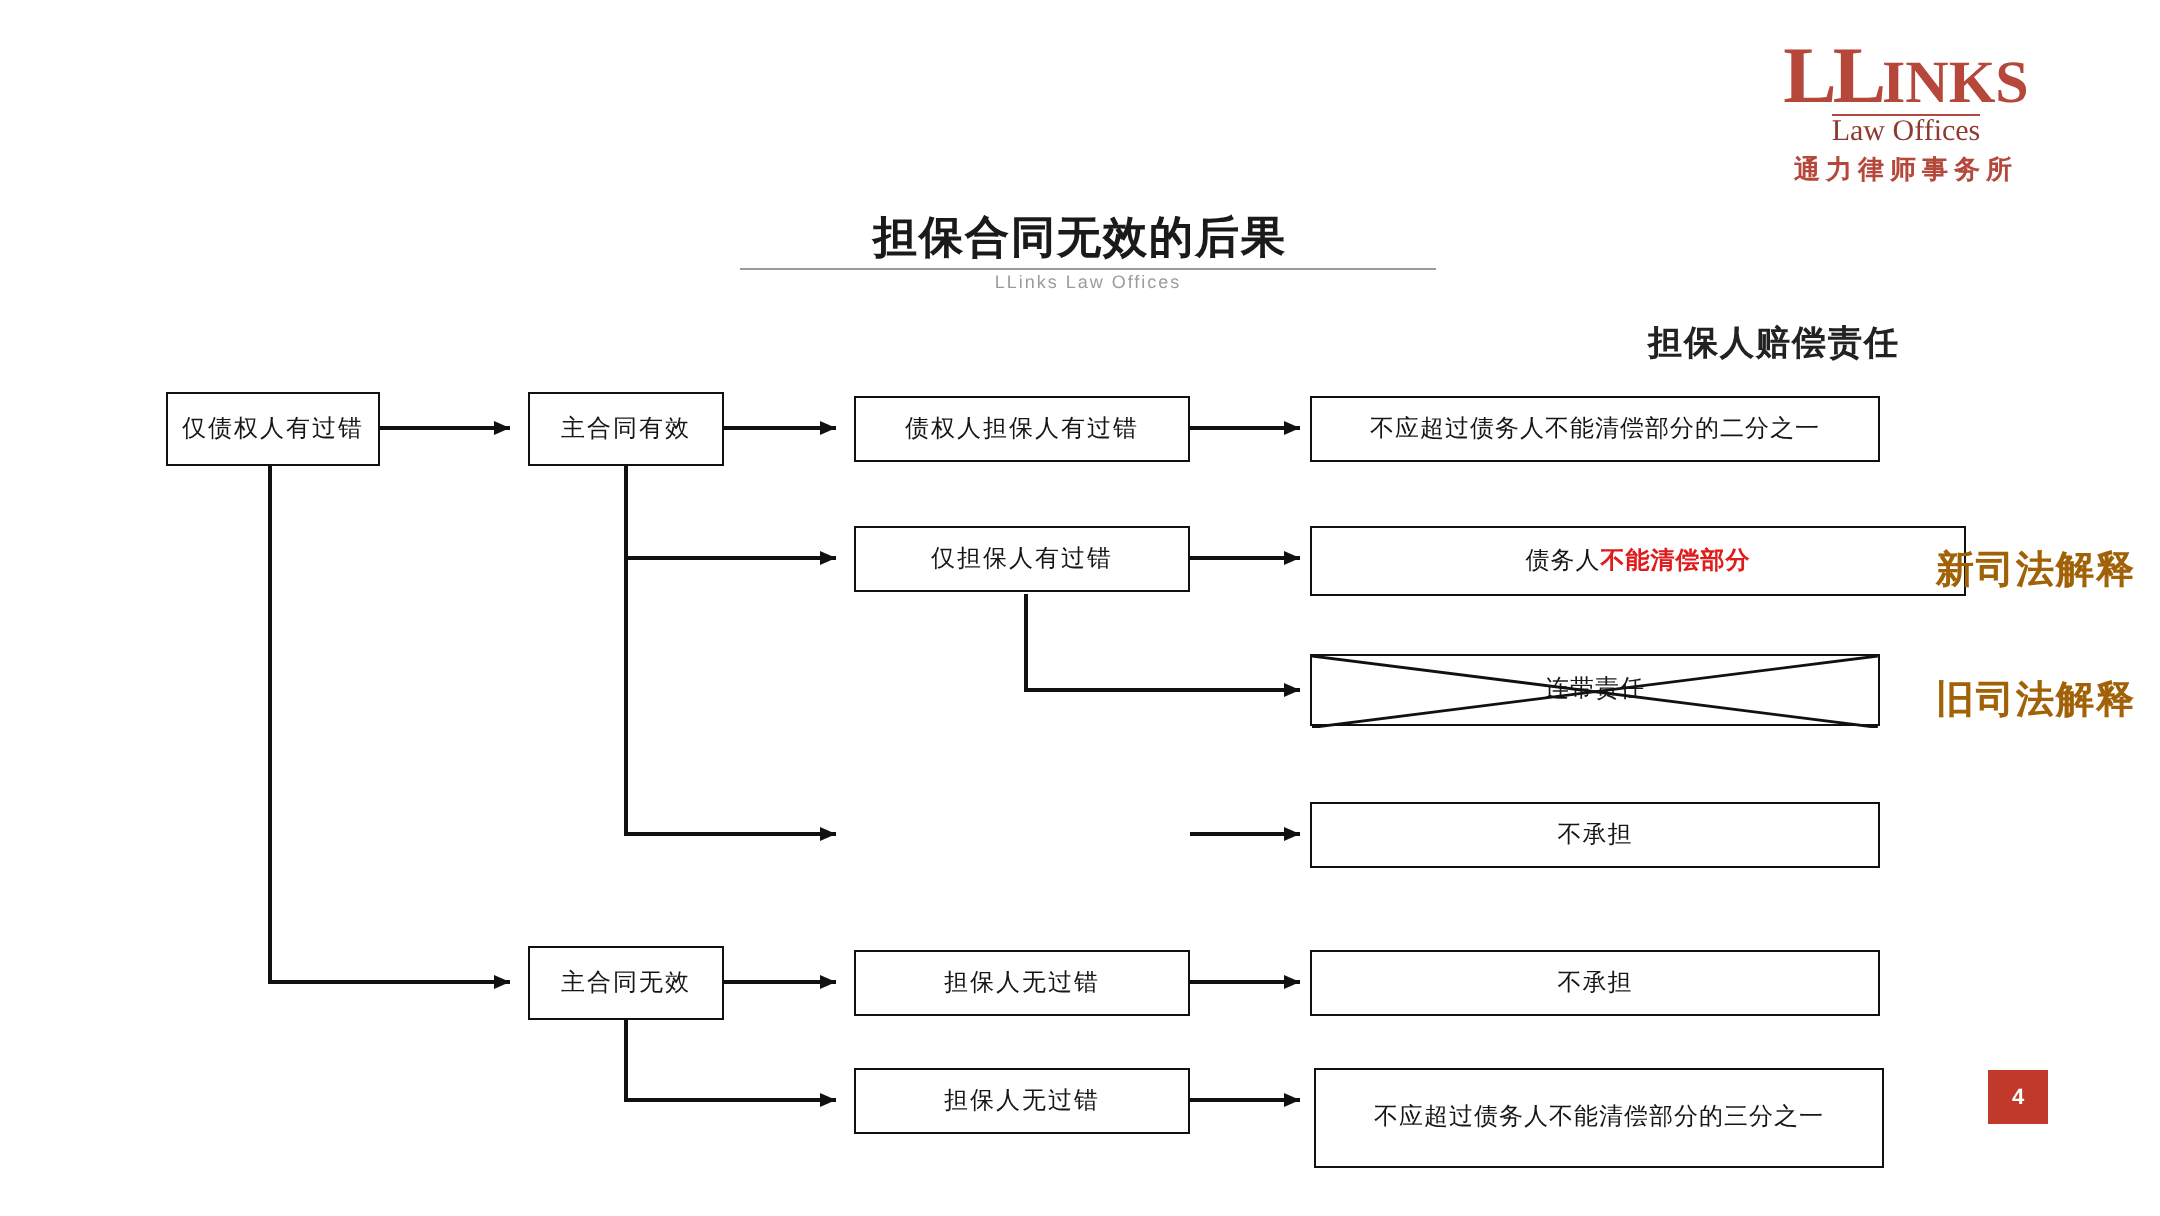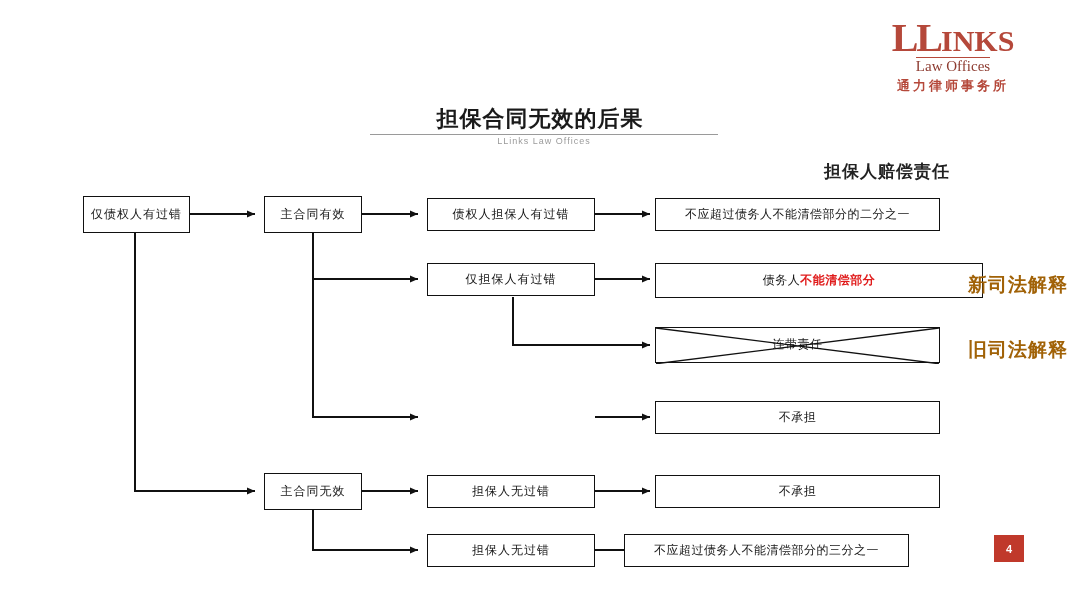--- a/index.html
+++ b/index.html
@@ -148,20 +148,20 @@
 
   <div class="node wide struck" style="left:655px;top:327px;width:285px;height:36px;">
     <span>连带责任</span>
     <svg class="strike" viewBox="0 0 285 36" preserveAspectRatio="none">
       <path d="M0,0 L285,36 M285,0 L0,36" stroke="#111" stroke-width="1.4" fill="none" vector-effect="non-scaling-stroke"></path>
     </svg>
   </div>
 
   <div class="node wide" style="left:655px;top:401px;width:285px;height:33px;">不承担</div>
   <div class="node wide" style="left:655px;top:475px;width:285px;height:33px;">不承担</div>
-  <div class="node wide" style="left:624px;top:534px;width:285px;height:33px;">不应超过债务人不能清偿部分的三分之一</div>
+  <div class="node wide" style="left:657px;top:534px;width:285px;height:50px;">不应超过债务人不能清偿部分的三分之一</div>
 
   <div class="annot" style="left:968px;top:272px;">新司法解释</div>
   <div class="annot" style="left:968px;top:337px;">旧司法解释</div>
 
   <div class="page-badge">4</div>
 
 </div>
 
 </body></html>

